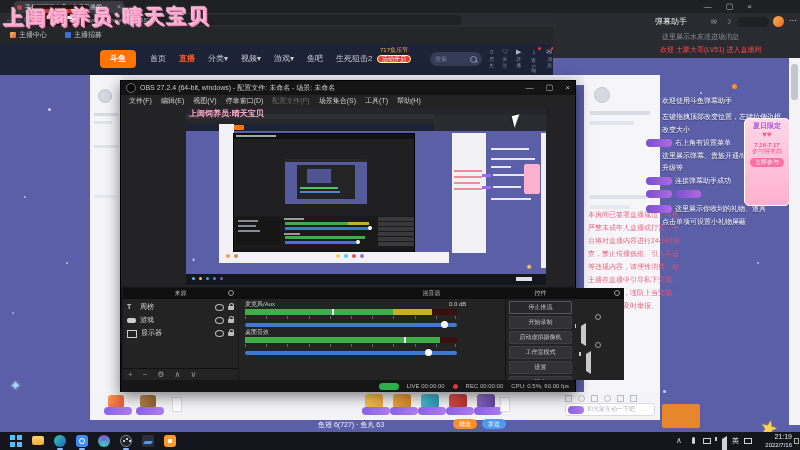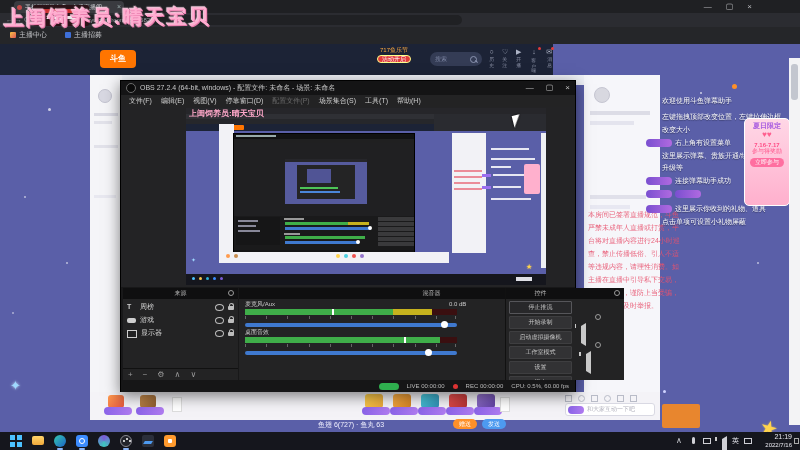--- a/index.html
+++ b/index.html
@@ -81,20 +81,29 @@
   </div>
 
   <div class="a" style="left:0;top:44px;width:553px;height:31px;background:#1c2336">
     <div class="a" style="left:33px;top:49px;width:56px;height:21px;margin-top:-44px;top:5px;background:#2a1217;border-radius:2px;overflow:hidden">
       <div class="a" style="left:8px;top:4px;width:40px;height:4px;background:#c33;transform:skewX(-20deg)"></div>
       <div class="a" style="left:14px;top:11px;width:30px;height:3px;background:#e8e8e8;transform:skewX(-20deg)"></div>
     </div>
     <div class="a" style="left:100px;top:6px;width:36px;height:18px;background:#ff7500;border-radius:4px;display:flex;align-items:center;justify-content:center">
       <span class="f8" style="color:#fff;font-weight:bold">斗鱼</span>
     </div>
+    <div class="a" style="left:150px;top:9px;display:flex;gap:13px;align-items:center">
+      <span class="navit">首页</span>
+      <span class="navit" style="color:#ff5d23;font-weight:bold">直播</span>
+      <span class="navit">分类▾</span>
+      <span class="navit">视频▾</span>
+      <span class="navit">游戏▾</span>
+      <span class="navit">鱼吧</span>
+      <span class="navit">生死狙击2</span>
+    </div>
     <div class="a" style="left:373px;top:3px;width:42px;height:24px;text-align:center">
       <div class="f6" style="color:#ffab40">717鱼乐节</div>
       <div class="f6 pill" style="background:#e23b3b;color:#fff;margin:1px 4px 0;border:1px solid #ff8;border-radius:6px">活动开启</div>
     </div>
     <div class="a" style="left:430px;top:8px;width:52px;height:14px;background:#343c55;border-radius:7px;display:flex;align-items:center;padding:0 5px;gap:3px">
       <span class="f6" style="color:#7d86a3;flex:1">搜索</span>
       <span class="mag"></span>
     </div>
     <div class="a" style="left:488px;top:4px;display:flex;gap:6px">
       <span style="text-align:center">
@@ -184,20 +193,30 @@
 
   <span class="a f7" style="left:318px;top:421px;color:#f0f0ff">鱼翅 6(727) · 鱼丸 63</span>
   <span class="a f6 pill" style="left:453px;top:419px;width:24px;height:10px;background:#ff9028;color:#fff;text-align:center;line-height:10px">赠送</span>
   <span class="a f6 pill" style="left:482px;top:419px;width:24px;height:10px;background:#4d9af0;color:#fff;text-align:center;line-height:10px">发送</span>
   <span class="a" style="left:662px;top:404px;width:38px;height:24px;background:#e8862e;border-radius:2px"></span>
 
   <div class="a" style="left:789px;top:58px;width:11px;height:367px;background:#f3f3f5">
     <div class="a" style="left:2px;top:6px;width:7px;height:36px;background:#c3c6cf;border-radius:3px"></div>
   </div>
 
+  <div class="a" style="left:553px;top:13px;width:247px;height:45px;background:#2a2b30;z-index:6">
+    <span class="a f8" style="left:102px;top:4px;color:#e8e8e8">弹幕助手</span>
+    <span class="a f7" style="left:158px;top:5px;color:#a9a9af">✉</span>
+    <span class="a f7" style="left:172px;top:5px;color:#a9a9af">☽</span>
+    <span class="a pill" style="left:184px;top:4px;width:32px;height:10px;background:#1f2023"></span>
+    <span class="a dot" style="left:220px;top:3px;width:11px;height:11px;background:linear-gradient(135deg,#ffb24d,#e06a2a)"></span>
+    <span class="a f8" style="left:236px;top:3px;color:#cfcfd4">⋯</span>
+    <span class="a f7" style="left:109px;top:20px;color:#8f9096">这里展示水友送进场消息</span>
+    <span class="a f7" style="left:107px;top:33px;color:#ff4a4a;white-space:nowrap">欢迎 土豪大哥(LV51) 进入直播间</span>
+  </div>
 
   <div class="a" style="left:640px;top:90px;width:150px;height:340px;z-index:6">
     <div class="a msg" style="left:22px;top:6px">欢迎使用斗鱼弹幕助手</div>
     <div class="a msg" style="left:22px;top:22px">左键拖拽顶部改变位置，左键拉伸边框</div>
     <div class="a msg" style="left:22px;top:35px">改变大小</div>
     <div class="a msg" style="left:6px;top:48px"><span class="badge"></span><span>右上角有设置菜单</span></div>
     <div class="a msg" style="left:22px;top:61px">这里展示弹幕、贵族开通/续费、粉丝牌</div>
     <div class="a msg" style="left:22px;top:73px">升级等</div>
     <div class="a msg" style="left:6px;top:86px"><span class="badge"></span><span>连接弹幕助手成功</span></div>
     <div class="a msg" style="left:6px;top:100px"><span class="badge"></span><span class="badge"></span><span></span></div>

